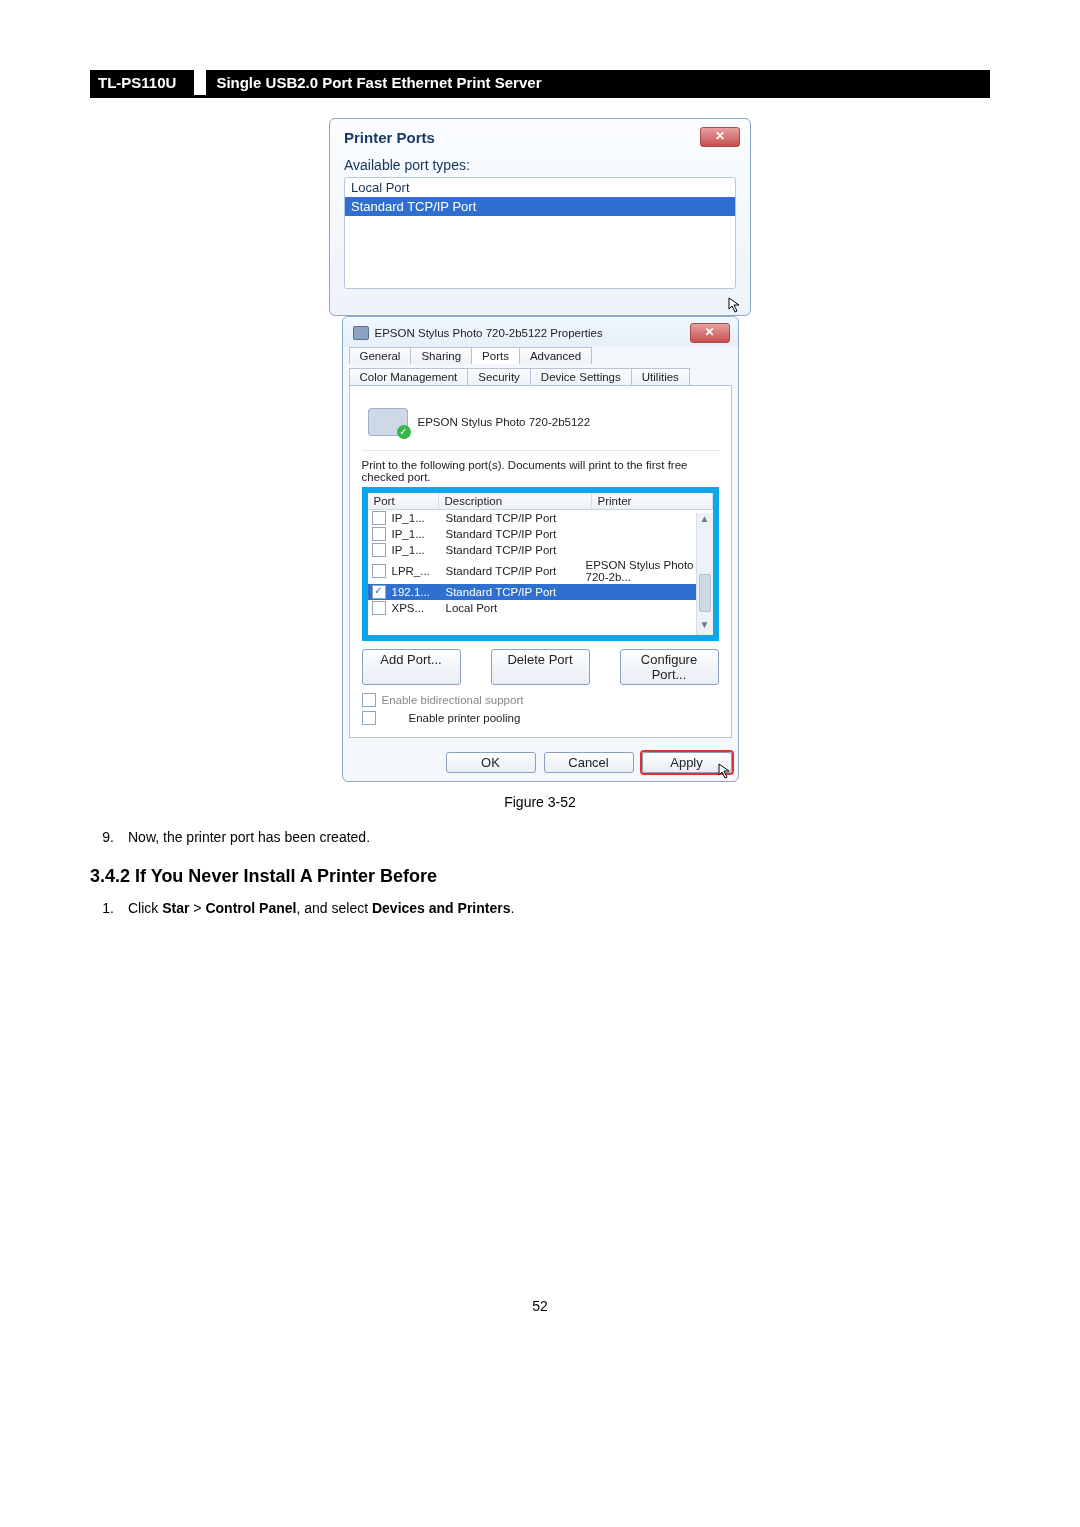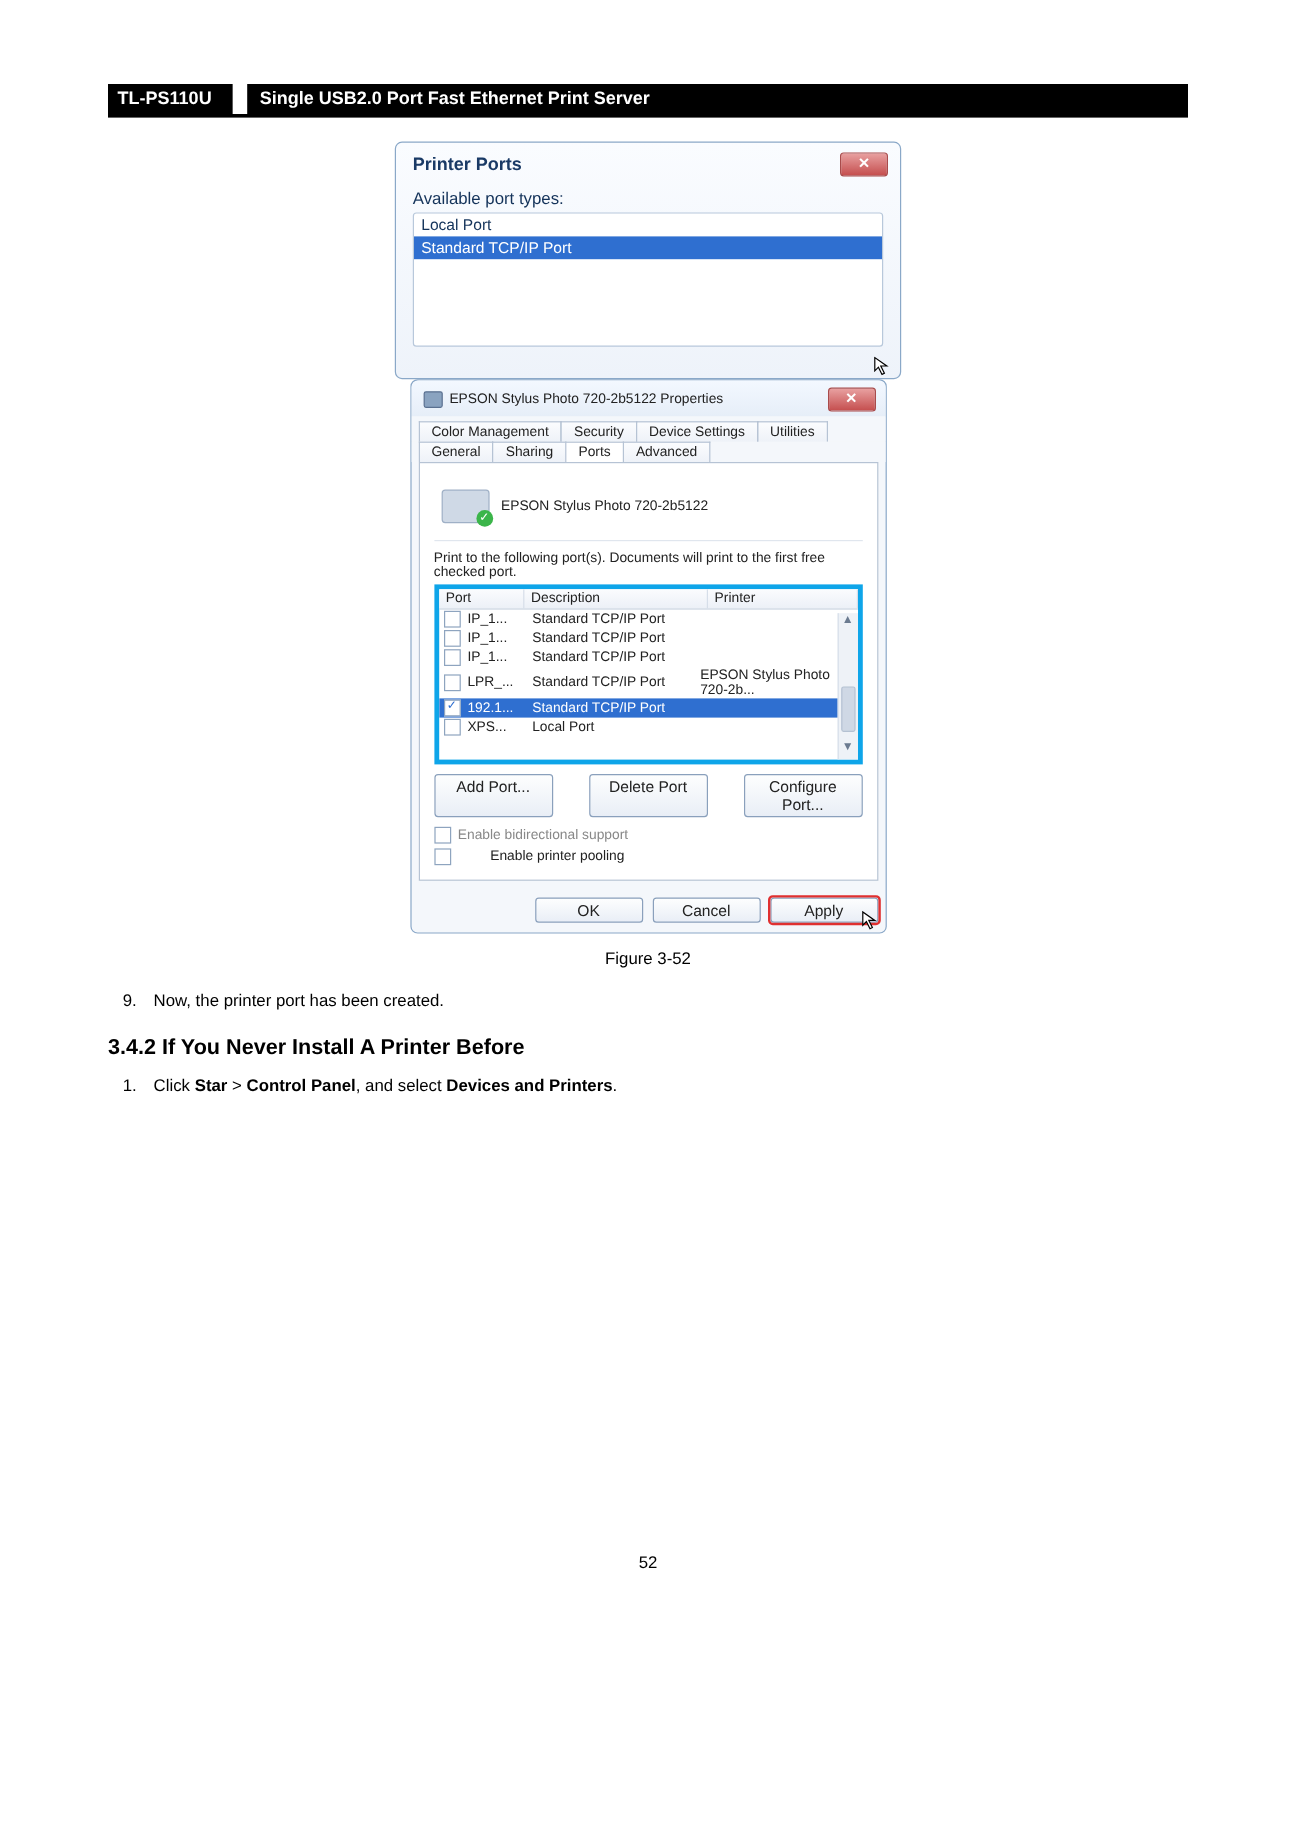--- a/index.html
+++ b/index.html
@@ -167,21 +167,21 @@
     width:38px; height:26px; background:#cfd9e6; border:1px solid #9fb0c6; border-radius:3px;
     position:relative;
   }
   .printer-block .pic::after{
     content:"✓"; position:absolute; right:-4px; bottom:-4px;
     width:14px; height:14px; border-radius:50%;
     background:#3bb54a; color:#fff; font-size:10px; line-height:14px; text-align:center;
   }
   .hint { margin:6px 0 4px 0; }
   .ports-table {
-    border:4px solid #0ea5e9; height:142px; position:relative;
+    border:6px solid #0ea5e9; height:142px; position:relative;
     overflow:hidden;
   }
   .ports-head {
     display:flex; background:linear-gradient(#fbfcfe,#ecf0f7);
     border-bottom:1px solid #c9d3e0;
     font-size:11.5px;
   }
   .ports-head div { padding:2px 6px; border-right:1px solid #d6dee9; }
   .col-port{width:58px;}
   .col-desc{width:140px;}
@@ -250,31 +250,31 @@
 
   <div class="dialog2">
     <div class="d2-title-row">
       <span class="t">
         <span class="printer-ic"></span>
         <span>EPSON Stylus Photo 720-2b5122 Properties</span>
       </span>
       <span class="close-x">✕</span>
     </div>
 
+    <div class="tabs" style="padding-top:0;">
+      <div class="tab first">General</div>
+      <div class="tab">Sharing</div>
+      <div class="tab active">Ports</div>
+      <div class="tab">Advanced</div>
+    </div>
     <div class="tabs">
       <div class="tab first">Color Management</div>
       <div class="tab">Security</div>
       <div class="tab">Device Settings</div>
       <div class="tab">Utilities</div>
-    </div>
-    <div class="tabs" style="padding-top:0;">
-      <div class="tab first">General</div>
-      <div class="tab">Sharing</div>
-      <div class="tab active">Ports</div>
-      <div class="tab">Advanced</div>
     </div>
 
     <div class="d2-body">
       <div class="printer-block">
         <div class="pic"></div>
         <div>EPSON Stylus Photo 720-2b5122</div>
       </div>
       <div class="hint">
         <span>Print to the following port(s). Documents will print to the first free</span><br>
         <span>checked port.</span>

